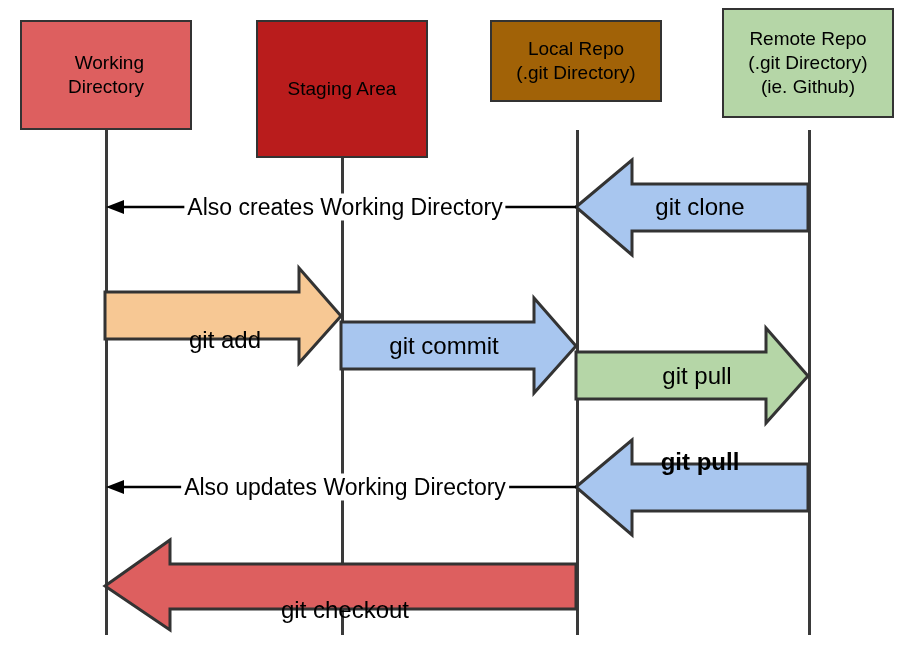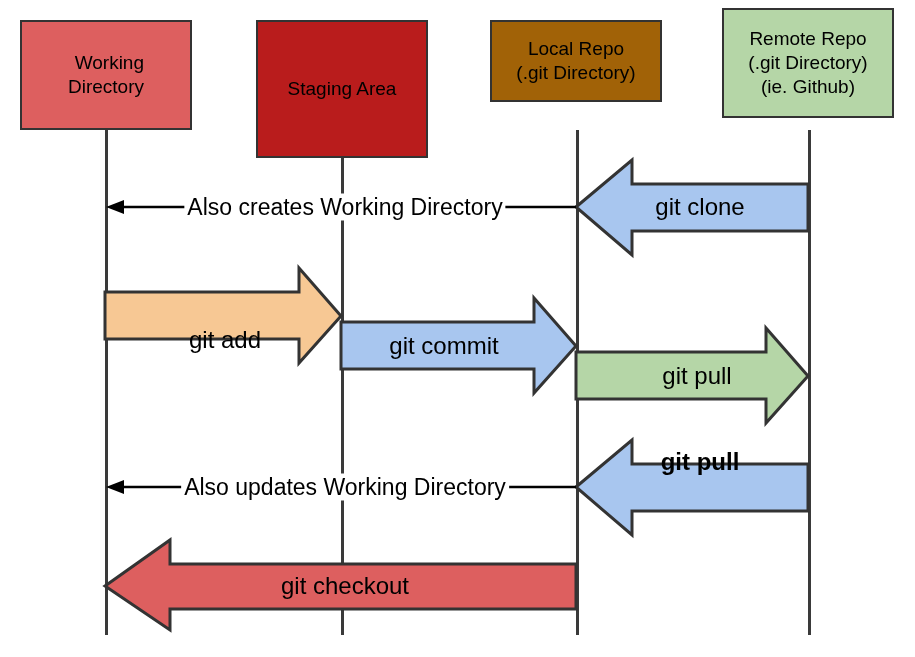--- a/index.html
+++ b/index.html
@@ -112,15 +112,15 @@
   </svg>
 
   <div class="note-label" style="left:345px; top:207px;">Also creates Working Directory</div>
   <div class="note-label" style="left:345px; top:487px;">Also updates Working Directory</div>
 
   <div class="flow-label" style="left:700px; top:207px;">git clone</div>
   <div class="flow-label" style="left:225px; top:316px;margin-top:24px;">git add</div>
   <div class="flow-label" style="left:444px; top:346px;">git commit</div>
   <div class="flow-label" style="left:697px; top:376px;">git pull</div>
   <div class="flow-label" style="left:700px; top:462px;font-weight:bold;">git pull</div>
-  <div class="flow-label" style="left:345px; top:586px;">git checkout</div>
+  <div class="flow-label" style="left:345px; top:610px;">git checkout</div>
 
 </div>
 
 </body></html>

